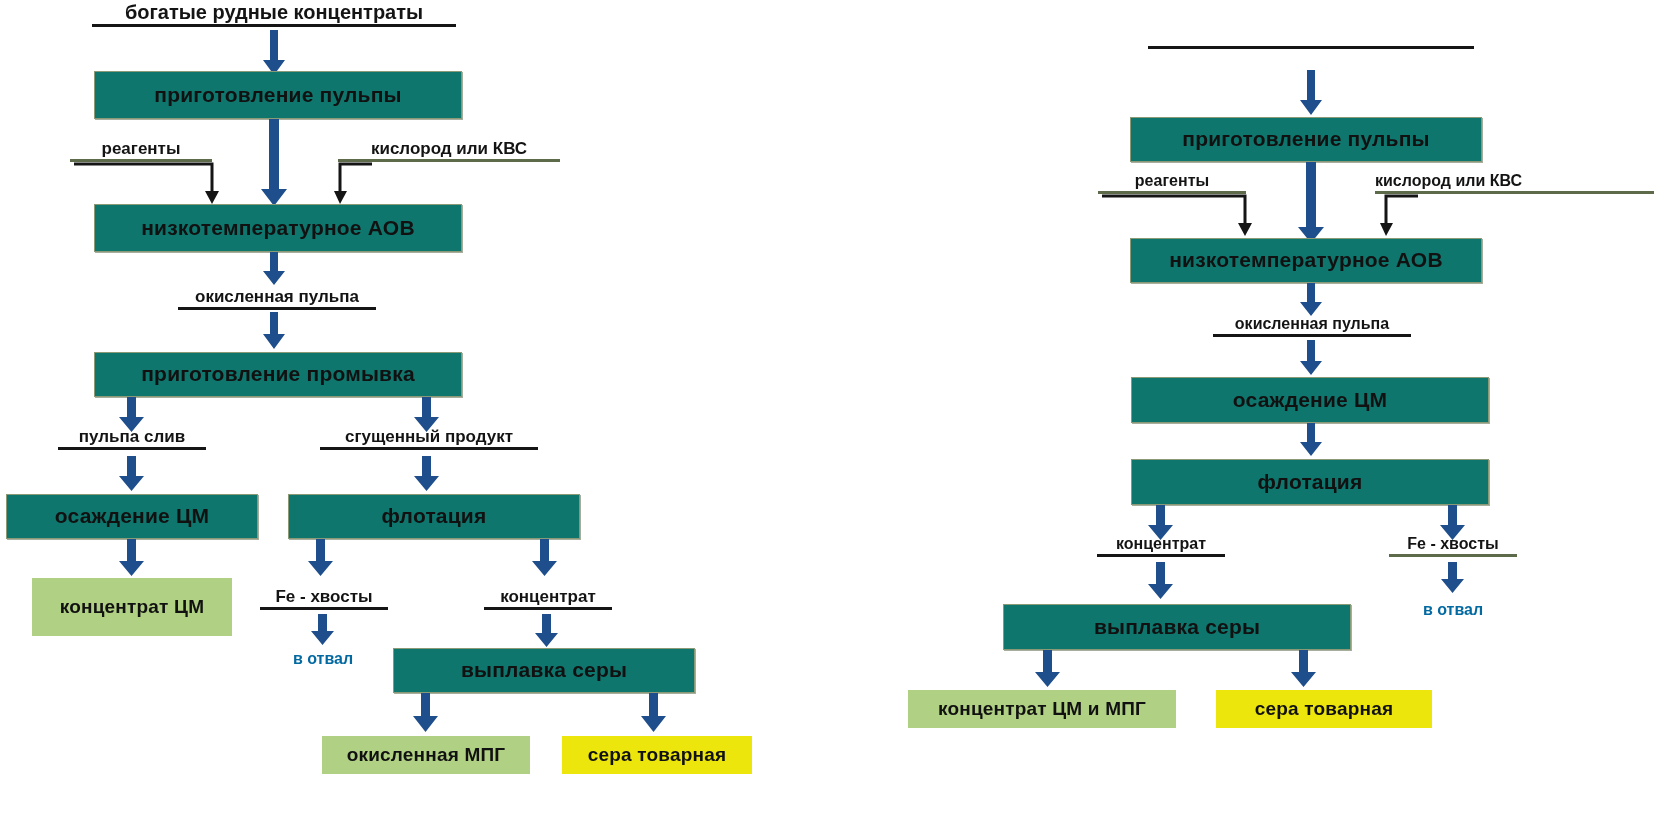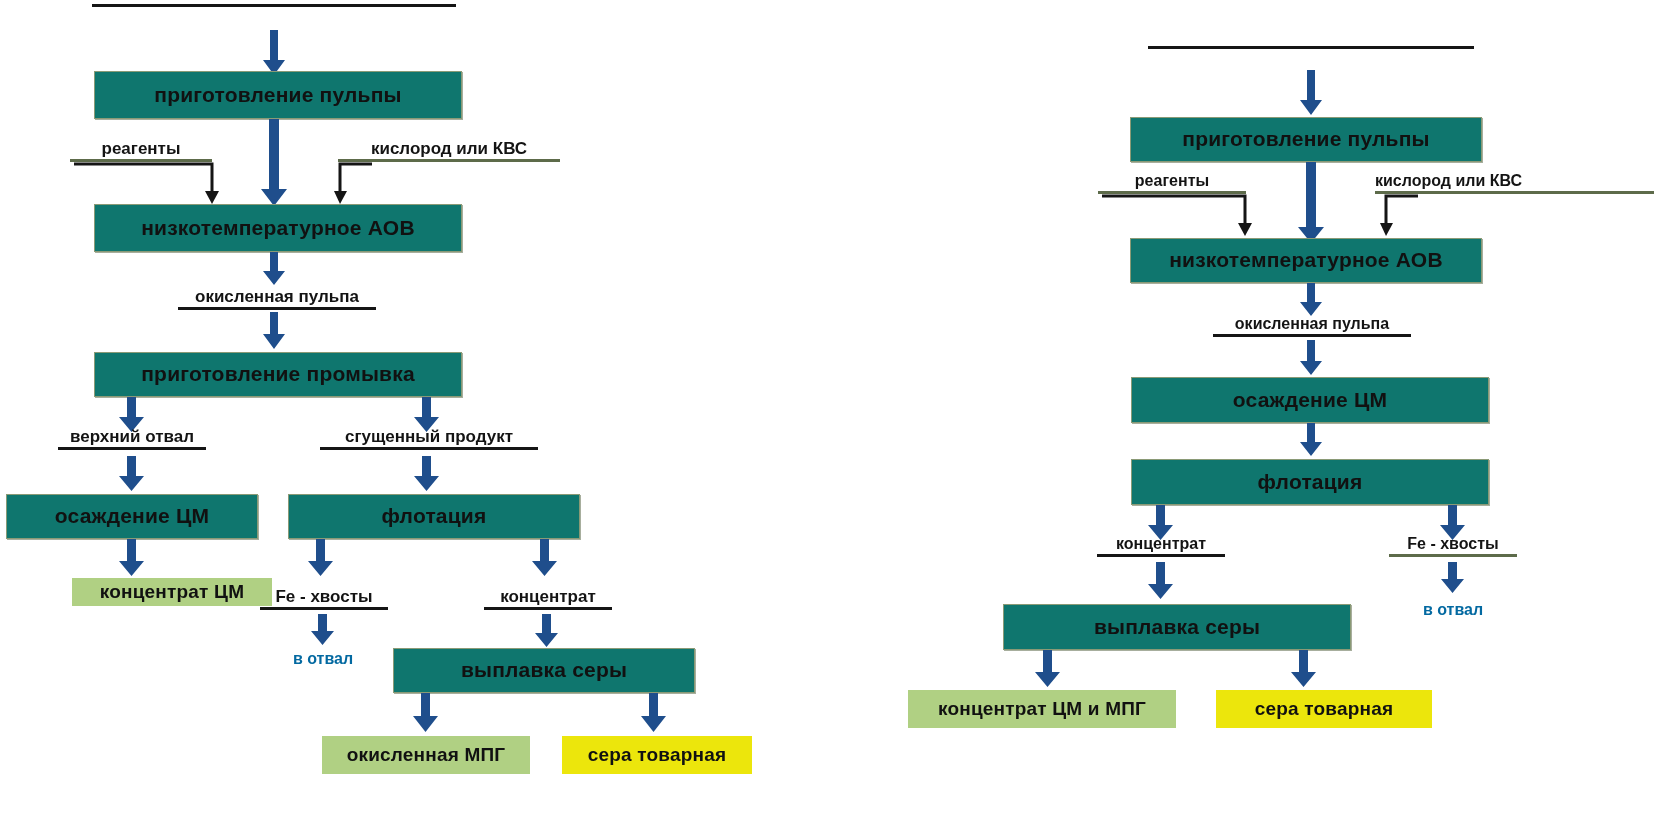--- a/index.html
+++ b/index.html
@@ -89,20 +89,21 @@
   .elbow svg { display: block; }
 </style>
 </head>
 <body>
 
 <div id="canvas">
 
   <div>
 
     <div class="stream" style="left:92px; top:2px; width:364px; font-size:20px;">
+      <span class="txt">богатые рудные концентраты</span>
       <span class="rule"></span>
     </div>
 
     <div class="barrow" style="left:262px; top:30px;">
       <svg width="24" height="46" viewBox="0 0 24 46">
         <polygon points="8,0 16,0 16,30 23,30 12,45 1,30 8,30" fill="#1f4e8c"></polygon>
       </svg>
     </div>
 
     <div class="node process" style="left:94px; top:71px; width:368px; height:48px;">
@@ -170,21 +171,21 @@
       </svg>
     </div>
 
     <div class="barrow" style="left:414px; top:397px;">
       <svg width="26" height="36" viewBox="0 0 26 36">
         <polygon points="8,0 17,0 17,20 25,20 12.5,35 0,20 8,20" fill="#1f4e8c"></polygon>
       </svg>
     </div>
 
     <div class="stream" style="left:58px; top:428px; width:148px; font-size:17px;">
-      <span class="txt">верхний отвал</span>
+      <span class="txt">пульпа слив</span>
       <span class="rule"></span>
     </div>
 
     <div class="stream" style="left:320px; top:428px; width:218px; font-size:17px;">
       <span class="txt">сгущенный продукт</span>
       <span class="rule"></span>
     </div>
 
     <div class="barrow" style="left:119px; top:456px;">
       <svg width="26" height="36" viewBox="0 0 26 36">
@@ -216,21 +217,21 @@
       <svg width="26" height="38" viewBox="0 0 26 38">
         <polygon points="8,0 17,0 17,22 25,22 12.5,37 0,22 8,22" fill="#1f4e8c"></polygon>
       </svg>
     </div>
     <div class="barrow" style="left:532px; top:539px;">
       <svg width="26" height="38" viewBox="0 0 26 38">
         <polygon points="8,0 17,0 17,22 25,22 12.5,37 0,22 8,22" fill="#1f4e8c"></polygon>
       </svg>
     </div>
 
-    <div class="node product-green" style="left:32px; top:578px; width:200px; height:28px;margin-left:40px;">
+    <div class="node product-green" style="left:32px; top:578px; width:200px; height:58px;">
       <span>концентрат ЦМ</span>
     </div>
 
     <div class="stream" style="left:260px; top:588px; width:128px; font-size:17px;">
       <span class="txt">Fe - хвосты</span>
       <span class="rule"></span>
     </div>
 
     <div class="stream" style="left:484px; top:588px; width:128px; font-size:17px;">
       <span class="txt">концентрат</span>

